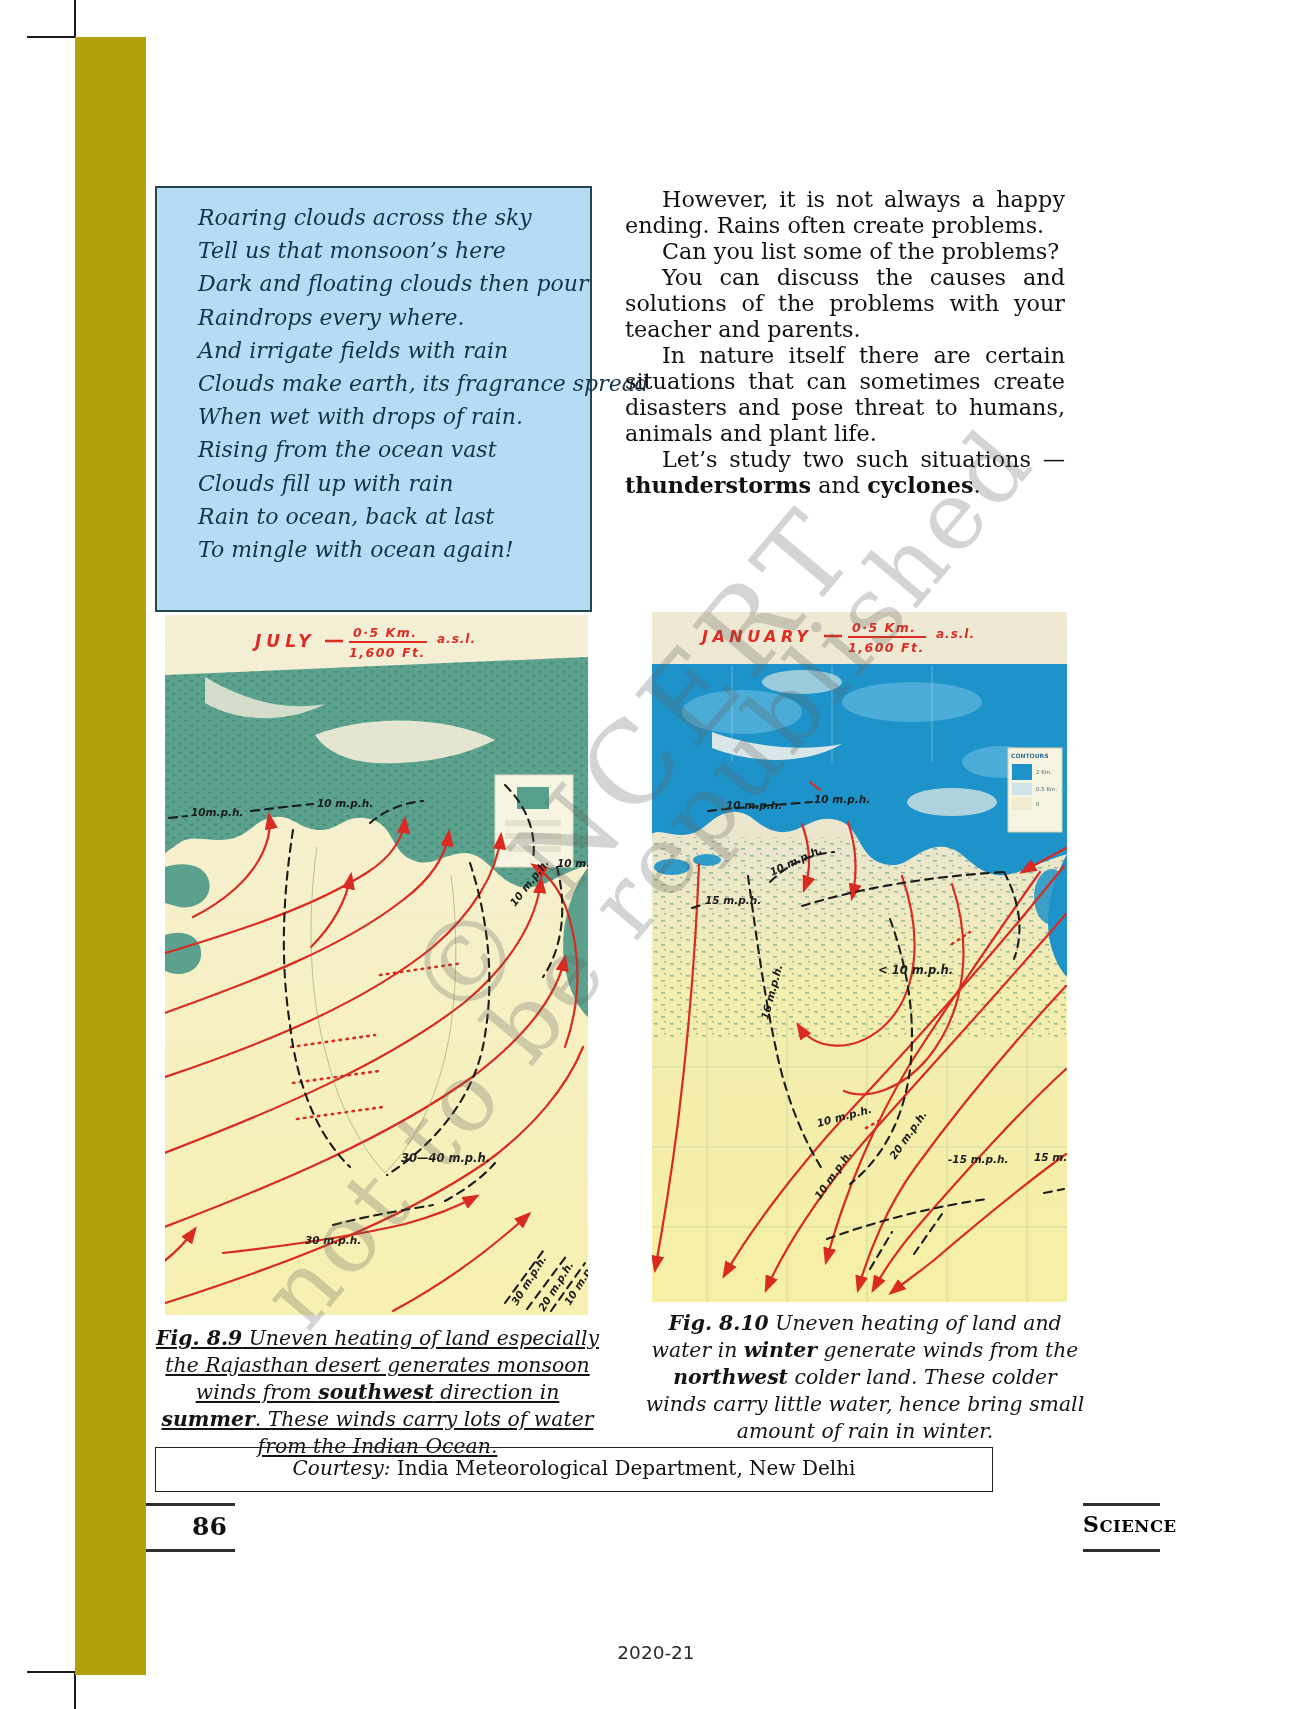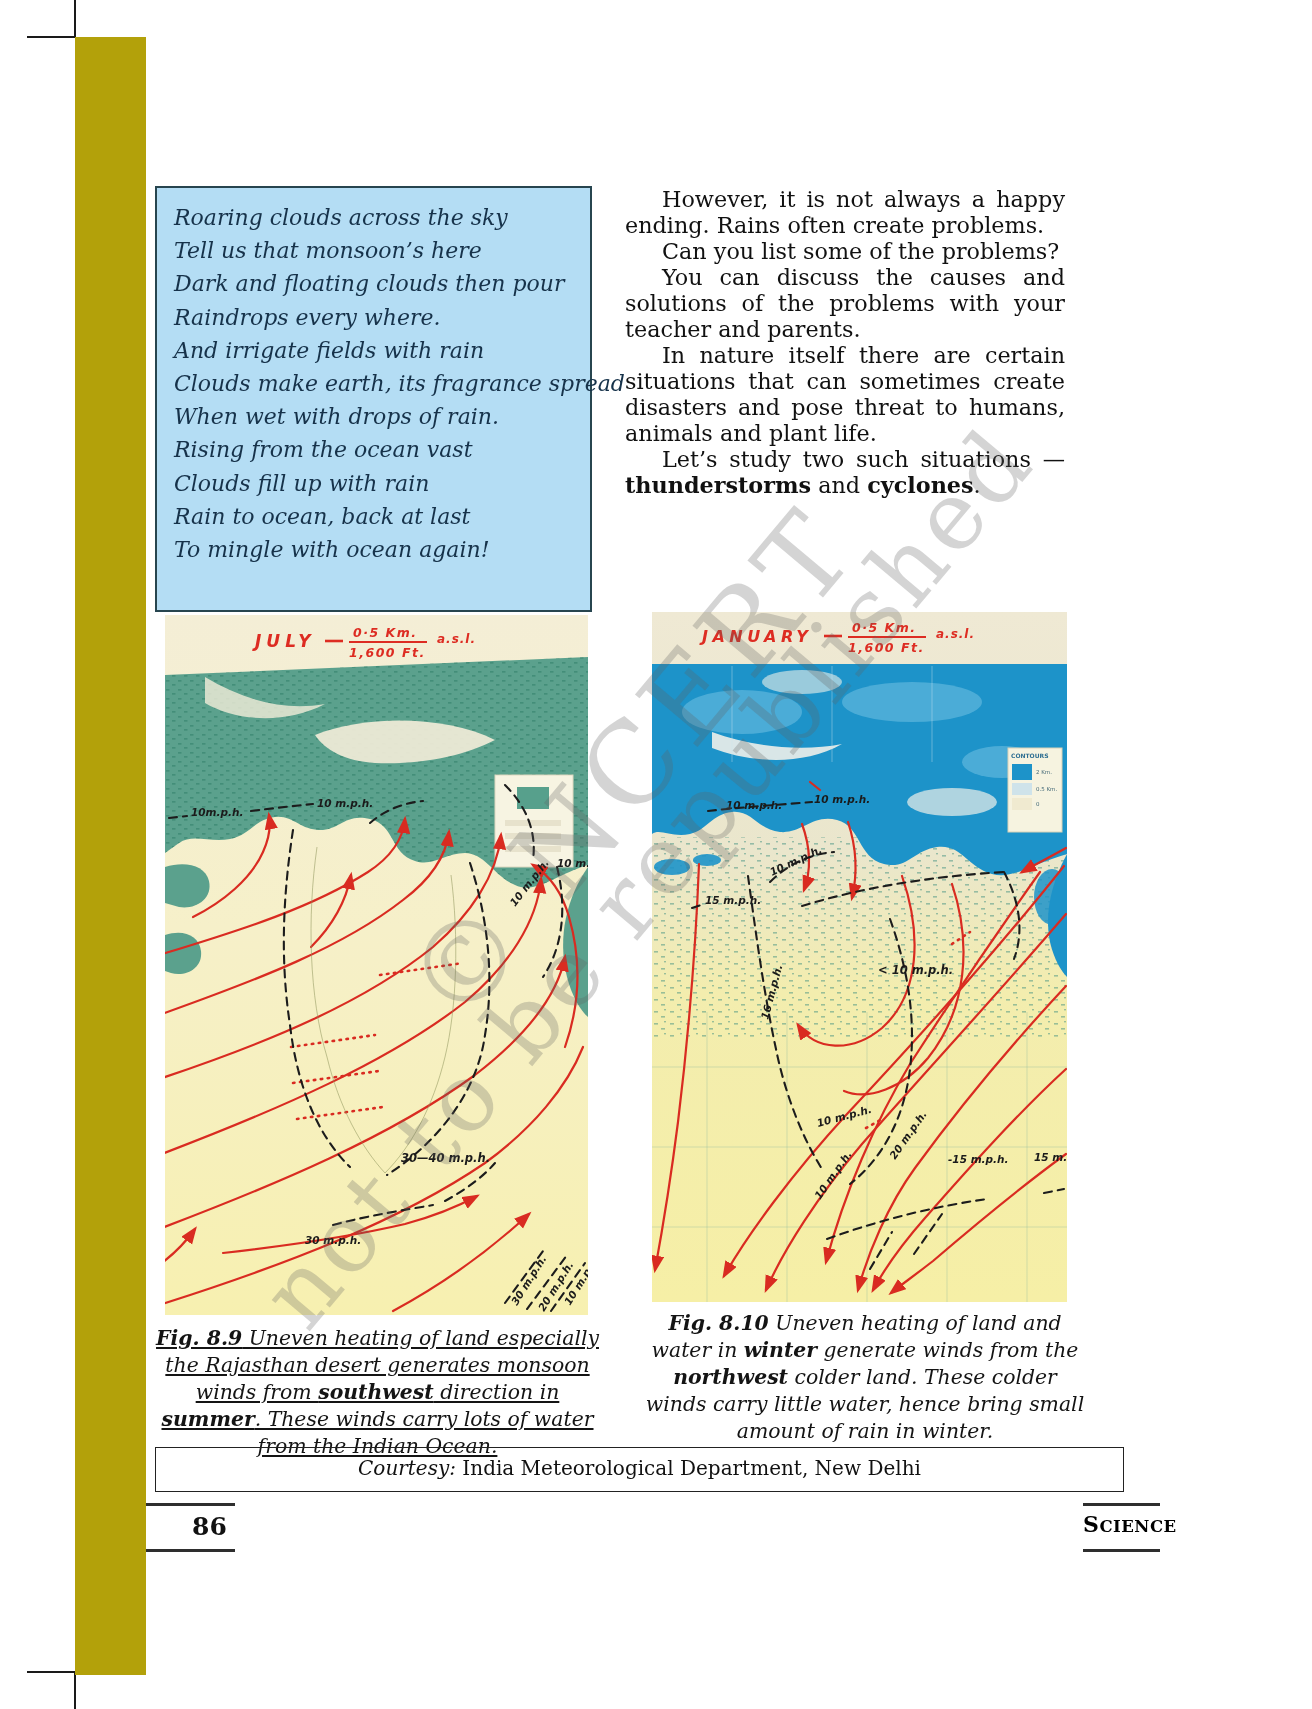--- a/index.html
+++ b/index.html
@@ -6,32 +6,32 @@
   .page{position:relative;width:1312px;height:1709px;background:#ffffff;overflow:hidden;
         font-family:"DejaVu Serif",serif;color:#111;}
   
   .cropline{position:absolute;background:#1a1a1a;}
   
   .accent-bar{position:absolute;left:75px;top:37px;width:71px;height:1638px;background:#b3a10a;}
   
   .poem-box{position:absolute;left:155px;top:186px;width:437px;height:426px;
             background:#b4ddf4;border:2px solid #27454f;box-sizing:border-box;
             padding:13px 0 0 17px;}
-  .poem-line{font-style:italic;font-size:22px;line-height:33.2px;color:#16324a;white-space:nowrap;}
+  .poem-line{font-style:italic;font-size:22px;line-height:33.2px;color:#16324a;white-space:nowrap;margin-left:24px;}
   
   .text-col{position:absolute;left:625px;top:186px;width:440px;}
   .text-col p{margin:0;font-size:22.3px;line-height:26px;text-align:justify;text-indent:37px;}
   .text-col p.noj{text-align:left;}
   
   .fig-map{position:absolute;}
   .cap{position:absolute;font-style:italic;font-size:20.4px;line-height:27px;text-align:center;color:#141414;}
   .cap b{font-weight:bold;}
   .fig-num{font-weight:bold;}
   
-  .courtesy-box{position:absolute;left:155px;top:1447px;width:969px;height:45px;
+  .courtesy-box{position:absolute;left:155px;top:1447px;width:838px;height:45px;
                 border:1.6px solid #222;box-sizing:border-box;text-align:center;
                 font-size:20px;line-height:41px;}
   
   .fline{position:absolute;height:2.6px;background:#2e2e2e;}
   .page-num{position:absolute;left:158px;top:1512px;font-size:25px;font-weight:bold;margin-left:34px;}
   .brand{position:absolute;left:1083px;top:1511px;width:77px;text-align:center;
          font-weight:bold;color:#000000;letter-spacing:0.5px;}
   .brand-s{font-size:22px;}
   .brand-rest{font-size:16.5px;}
   .year{position:absolute;left:0;right:0;top:1642px;text-align:center;
@@ -304,17 +304,18 @@
   </div>
 
   <div class="fline" style="left:146px;top:1503px;width:89px;"></div>
   <div class="fline" style="left:146px;top:1549px;width:89px;"></div>
   <div class="page-num">86</div>
   <div class="fline" style="left:1083px;top:1503px;width:77px;"></div>
   <div class="fline" style="left:1083px;top:1549px;width:77px;"></div>
   <div class="brand">
     <span class="brand-s">S</span><span class="brand-rest">CIENCE</span>
   </div>
+  <div class="year">2020-21</div>
 
   <div class="wm wm1">© NCERT</div>
   <div class="wm wm2">not to be republished</div>
 
 </div>
 
 </body></html>

